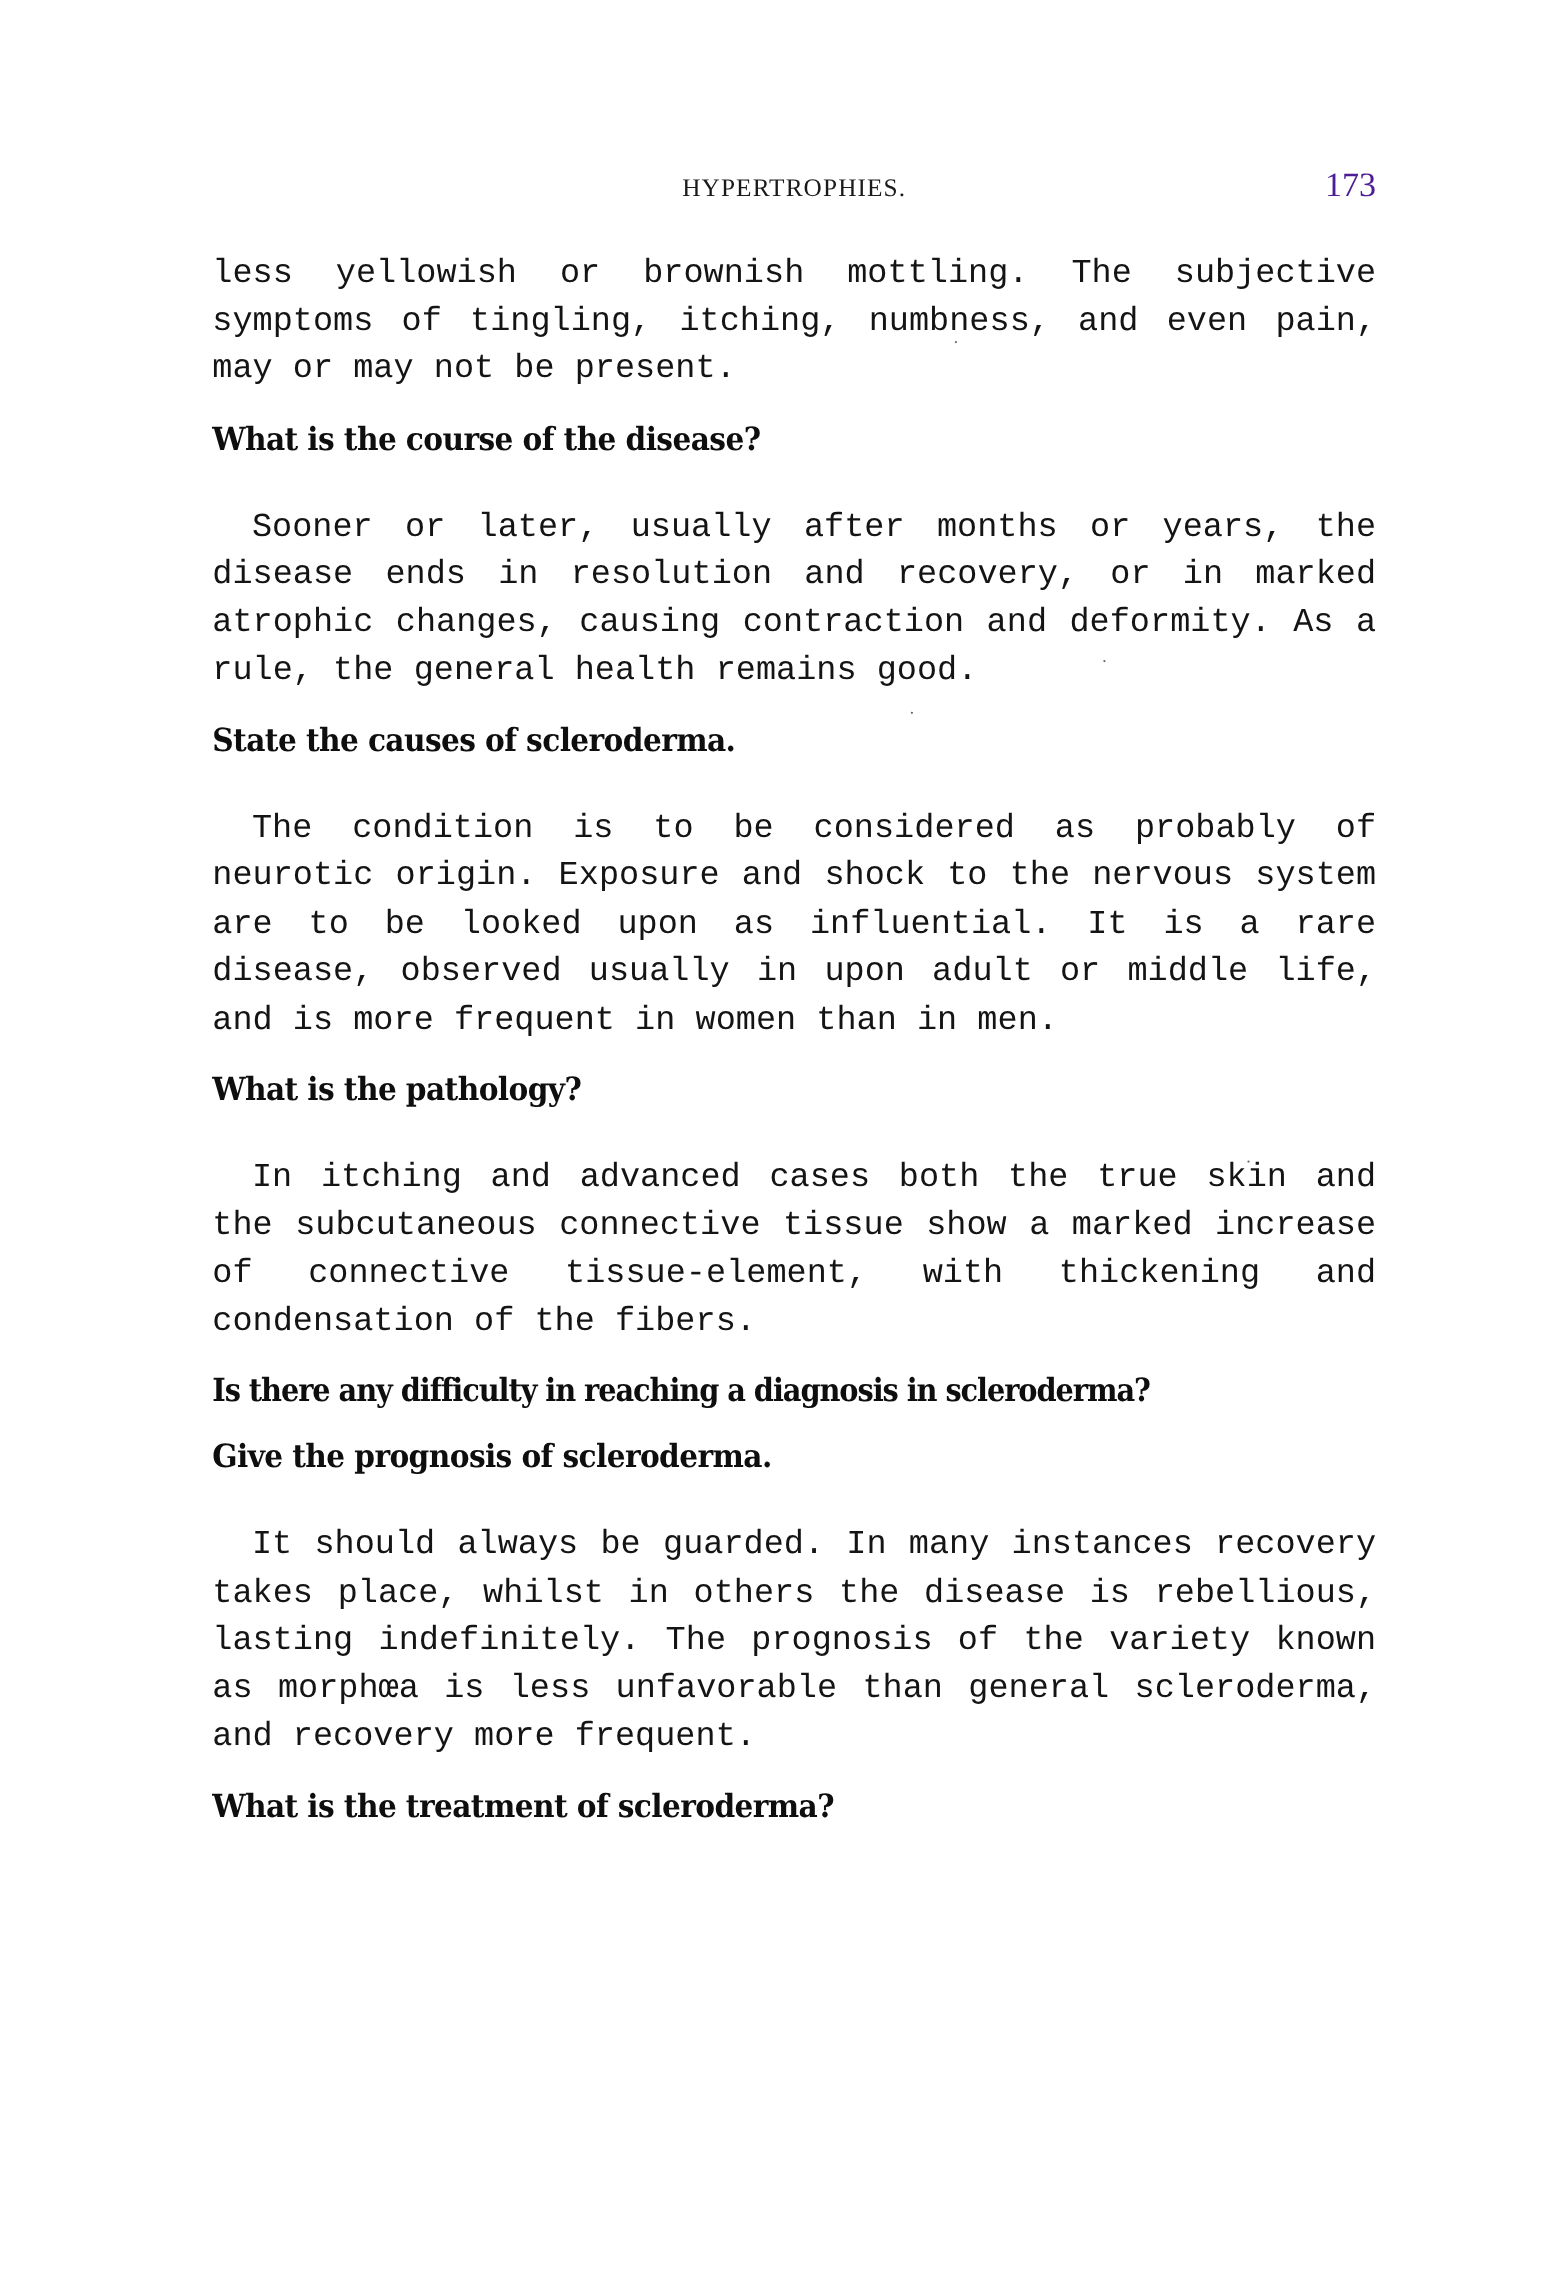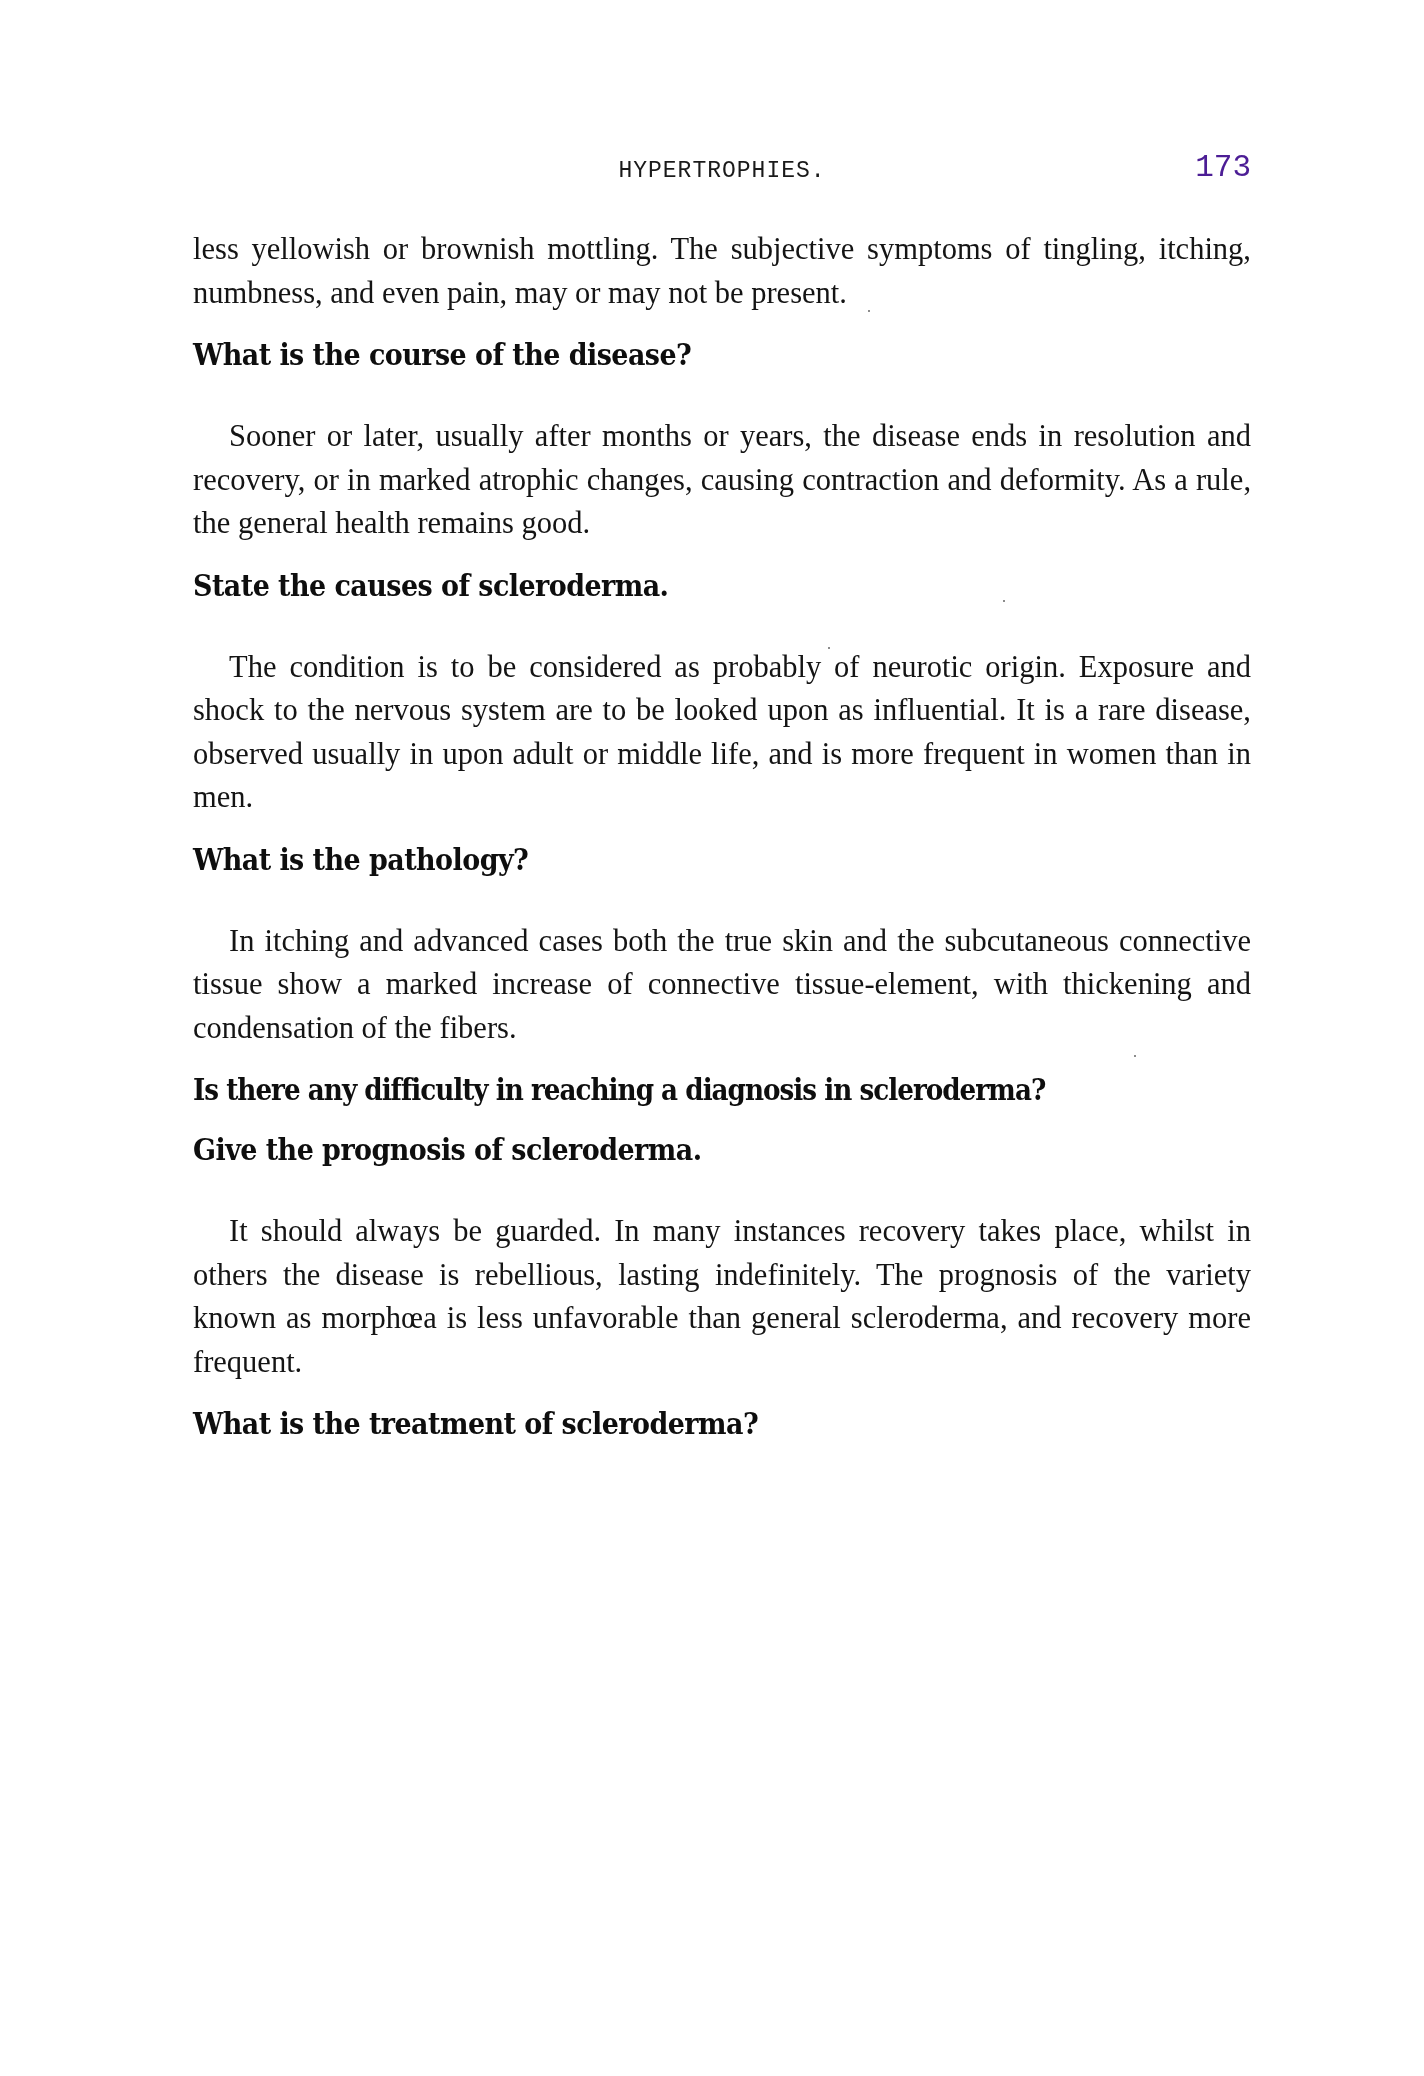--- a/index.html
+++ b/index.html
@@ -18,21 +18,20 @@
     .page {
       position: absolute;
       left: 193px;
       top: 150px;
       width: 1058px;
     }
     .running-head {
       position: relative;
       height: 40px;
       margin-bottom: 38px;
-      font-family: Liberation Mono, monospace;
     }
     .running-title {
       position: absolute;
       left: 0;
       right: 0;
       text-align: center;
       top: 8px;
       font-size: 23px;
       letter-spacing: 1px;
       color: #1a1a1a;
@@ -43,20 +42,21 @@
       top: 0;
       font-size: 31px;
       color: #4c1d95;
     }
     .para {
       font-size: 30.5px;
       line-height: 43.5px;
       text-align: justify;
       margin: 0;
       hyphens: none;
+      font-family: Liberation Mono, monospace;
     }
     .para.indent {
       text-indent: 36px;
       margin-top: 40px;
     }
     .section {
       margin-top: 20px;
     }
     .section-heading {
       font-family: "DejaVu Serif", "Liberation Serif", serif;

